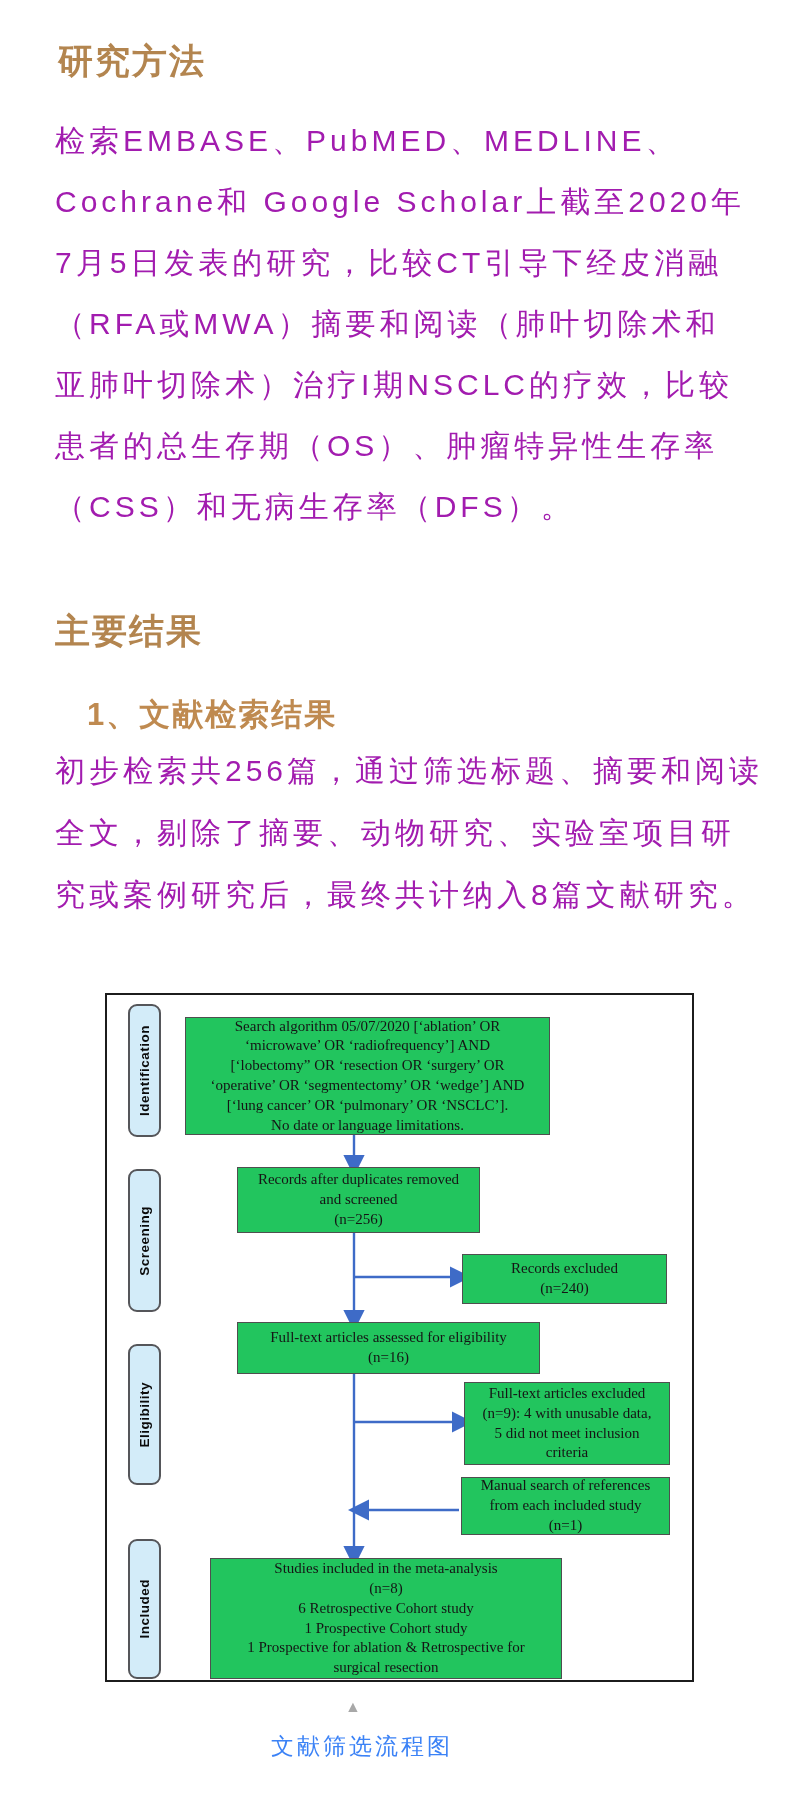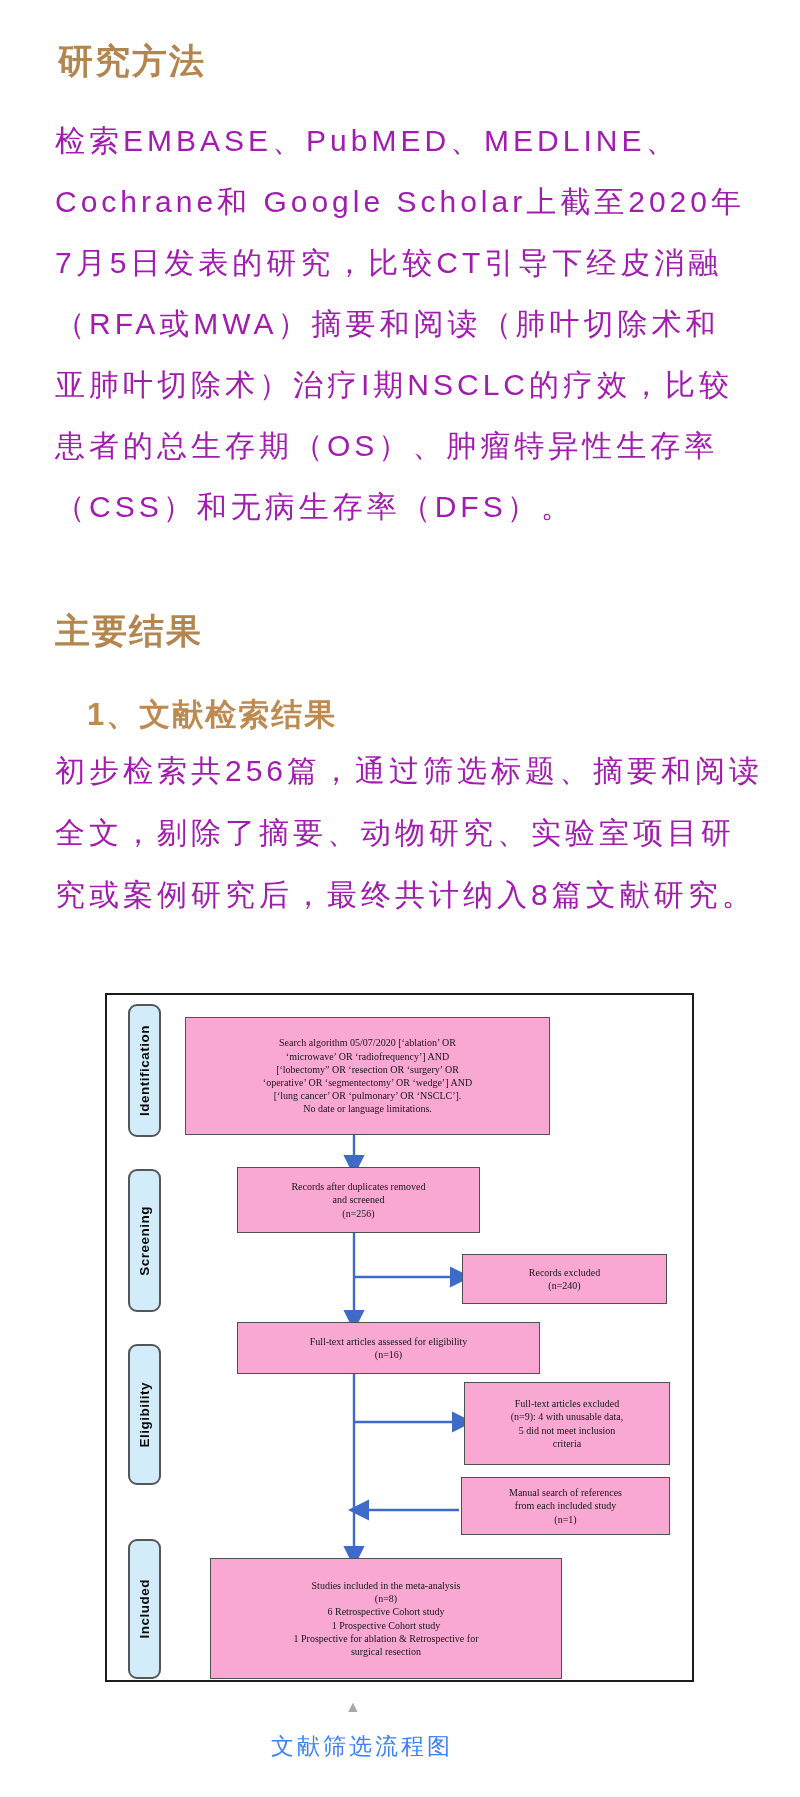--- a/index.html
+++ b/index.html
@@ -42,27 +42,27 @@
   .flow {
     left: 105px; top: 993px;
     width: 589px; height: 689px;
     border: 2px solid #1c1c1c;
     background: #ffffff;
     box-sizing: border-box;
   }
   .connectors { position: absolute; left: 0; top: 0; }
   .fbox {
     position: absolute;
-    background: #f9a8d4;
+    background: #22c55e;
     border: 1.5px solid #4f4f4f;
     box-sizing: border-box;
     display: flex; align-items: center; justify-content: center;
     text-align: center;
     font-family: "Liberation Serif", "DejaVu Serif", serif;
-    font-size: 10px;
+    font-size: 15px;
     line-height: 1.32;
     color: #151515;
     white-space: pre-line;
     padding: 1px 3px;
   }
   .stage {
     position: absolute;
     left: 21px; width: 33px;
     background: #d3ecf9;
     border: 2px solid #55565a;

